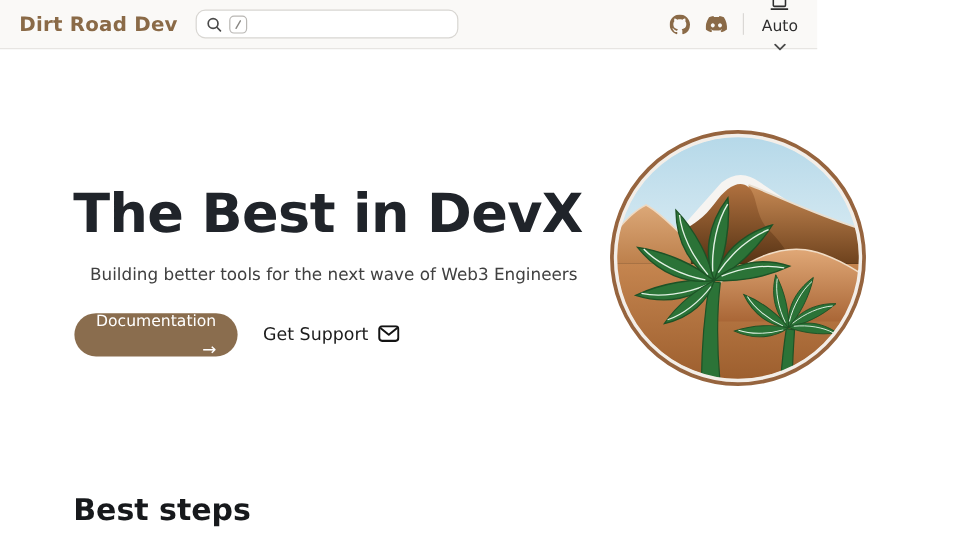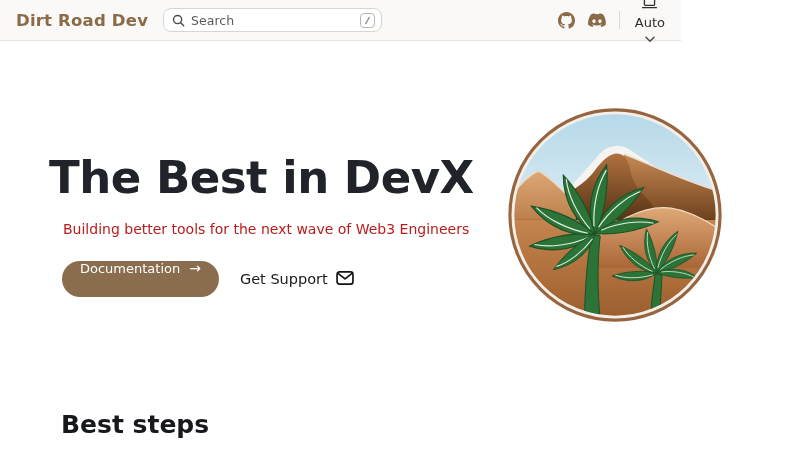--- a/index.html
+++ b/index.html
@@ -30,33 +30,34 @@
     display:flex; align-items:center; justify-content:center; flex-shrink:0;
   }
   .header-right { margin-left:auto; display:flex; align-items:center; gap:13px; }
   .hicon { display:flex; align-items:center; cursor:pointer; }
   .vdivider { width:1px; height:18px; background:#dad8d5; }
   .theme-toggle { display:flex; align-items:center; gap:6px; cursor:pointer; padding:2px 2px;flex-direction:column; }
   .theme-label { font-size:13px; color:#2e2e2e; }
 
   
   .hero-title {
-    position:absolute; left:49px; top:153px;
+    position:absolute; left:61px; top:153px;
     font-size:45px; font-weight:700; color:#20242a; letter-spacing:-0.5px; line-height:1.1;
   }
   .hero-subtitle {
-    position:absolute; left:63px; top:221px;
-    font-size:14px; color:#b91c1c;
+    position:absolute; left:75px; top:221px;
+    font-size:14px; color:#404040;
   }
   .cta-row { position:absolute; left:62px; top:261px; display:flex; align-items:center; gap:21px; }
   .btn-primary {
     height:36px; padding:0 18px; border:none; border-radius:18px;
     background:#8a6d4e; color:#ffffff; font-size:13px;
-    display:flex; align-items:flex-start; gap:9px; cursor:pointer;
+    display:flex; align-items:flex-end; gap:9px; cursor:pointer;
     font-family:"DejaVu Sans","Liberation Sans",sans-serif;
+    flex-direction:column;
   }
   .btn-arrow { font-size:14px; line-height:1; }
   .link-secondary {
     display:flex; gap:8px; cursor:pointer;
     font-size:14.5px; color:#1b1b1b; font-weight:500;
   }
 
   
   .logo-wrap { position:absolute; left:507px; top:107px; width:216px; height:216px; }
 
@@ -74,21 +75,20 @@
 
 <header class="header">
   <div class="brand">Dirt Road Dev</div>
 
 
   <div class="searchbox">
     <svg width="13" height="13" viewBox="0 0 14 14">
       <circle cx="6" cy="6" r="4.4" fill="none" stroke="#4a4a4a" stroke-width="1.5"></circle>
       <line x1="9.4" y1="9.4" x2="12.6" y2="12.6" stroke="#4a4a4a" stroke-width="1.5" stroke-linecap="round"></line>
     </svg>
-    <input type="text" placeholder="Search" style="">
     <span class="slash-badge">
       <svg width="9" height="9" viewBox="0 0 10 10">
         <line x1="7" y1="1.5" x2="3" y2="8.5" stroke="#8a8884" stroke-width="1.3" stroke-linecap="round"></line>
       </svg>
     </span>
   </div>
 
   <div class="header-right">
     <span class="hicon">
       <svg width="17" height="17" viewBox="0 0 16 16" fill="#8a6a47">

